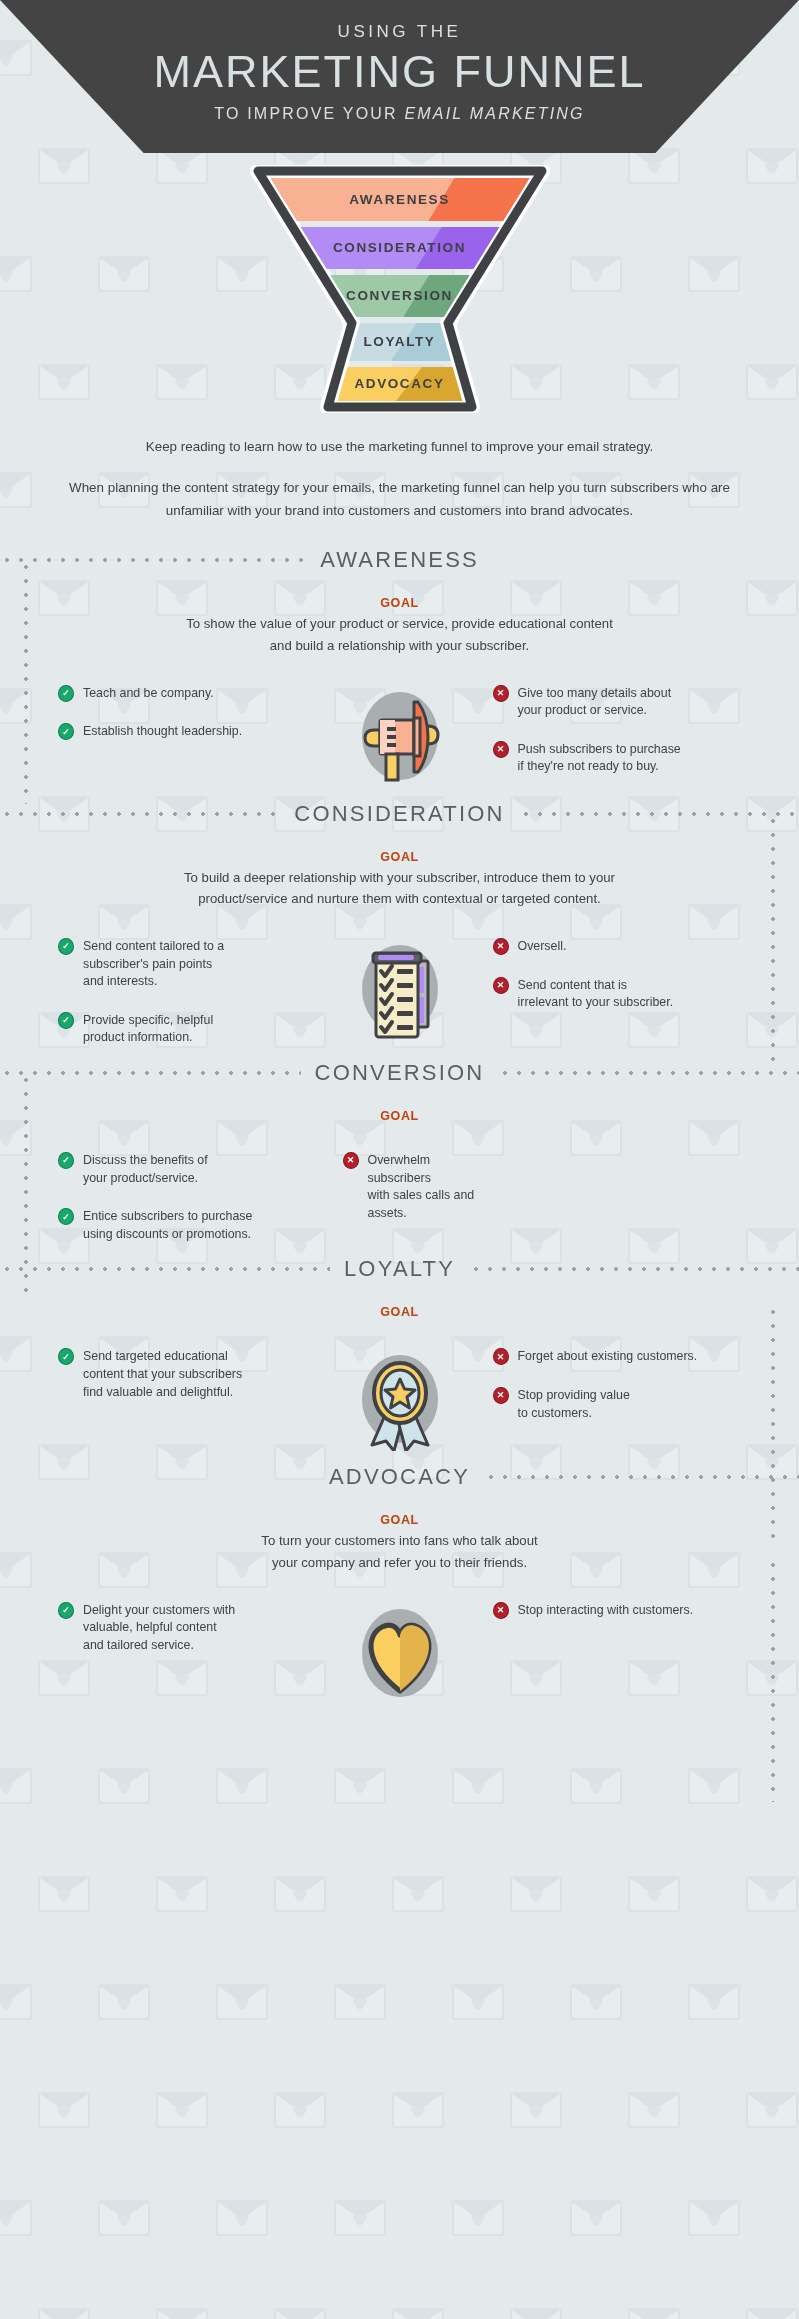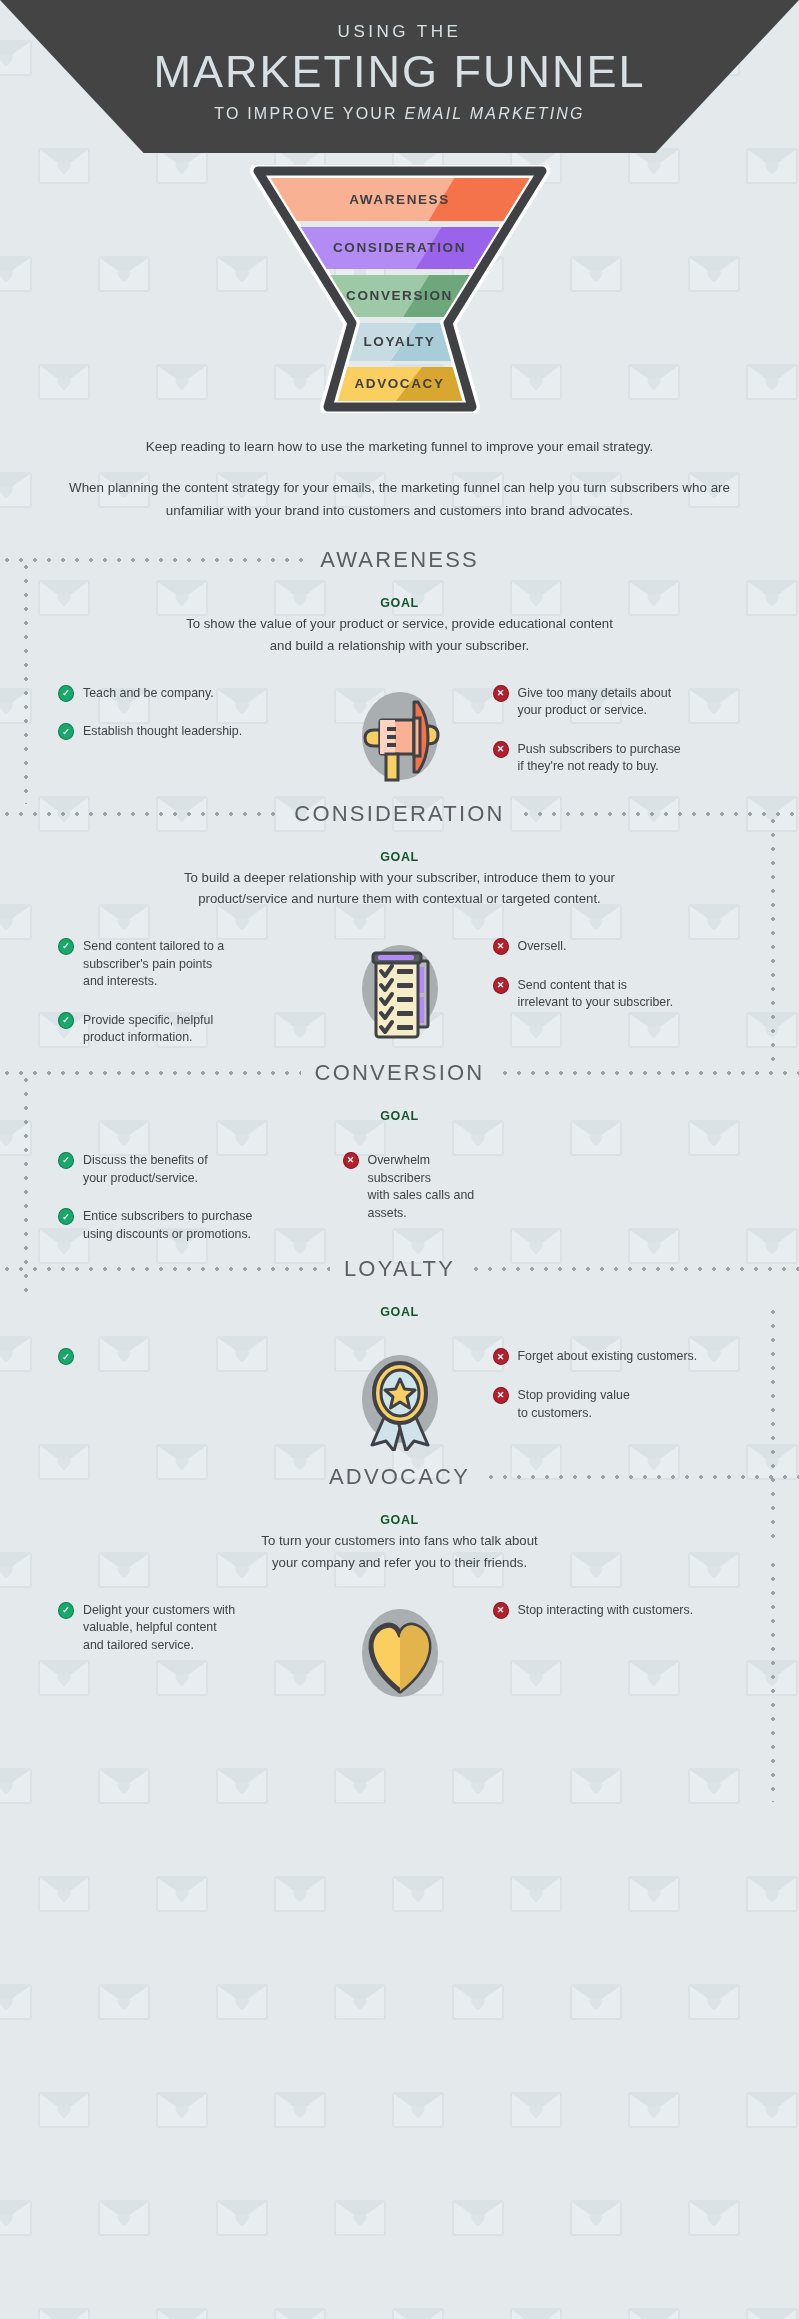--- a/index.html
+++ b/index.html
@@ -155,21 +155,21 @@
     font-size: 22px;
     letter-spacing: 2.2px;
     color: #5b5e62;
     font-weight: 400;
     font-family: "Liberation Sans Narrow", "Liberation Sans", sans-serif;
     white-space: nowrap;
   }
 
   .goal-block { text-align: center; margin-top: 16px; }
   .goal-kicker {
-    color: #14532d;
+    color: #c2410c;
     font-weight: 700;
     font-size: 12.5px;
     letter-spacing: 0.6px;
     margin-bottom: 3px;
   }
   .goal-text {
     font-size: 13.2px;
     line-height: 1.6;
     color: #3f4246;
     white-space: pre-line;
@@ -597,20 +597,23 @@
           <div class="stage-title">LOYALTY</div>
           <div class="dots-right"></div>
         </div>
         <div class="goal-block">
           <div class="goal-kicker">GOAL</div>
         </div>
         <div class="cols">
           <div class="col-do">
             <div class="bullet">
               <span class="badge ok">✓</span>
+              <span class="txt">Send targeted educational
+content that your subscribers
+find valuable and delightful.</span>
             </div>
           </div>
           <div class="art">
             <svg width="120" height="110" viewBox="0 0 120 110">
               <g>
                 <ellipse cx="60" cy="58" rx="38" ry="44" fill="#a9aeb0"></ellipse>
                 <path d="M46 72 L32 104 L46 100 L54 110 L62 80 Z" fill="#cfe3ea" stroke="#3f4144" stroke-width="3" stroke-linejoin="round"></path>
                 <path d="M74 72 L88 104 L74 100 L66 110 L58 80 Z" fill="#cfe3ea" stroke="#3f4144" stroke-width="3" stroke-linejoin="round"></path>
                 <ellipse cx="60" cy="52" rx="26" ry="30" fill="#f7cf64" stroke="#3f4144" stroke-width="4"></ellipse>
                 <ellipse cx="60" cy="52" rx="19" ry="23" fill="#cfe3ea" stroke="#3f4144" stroke-width="3"></ellipse>

